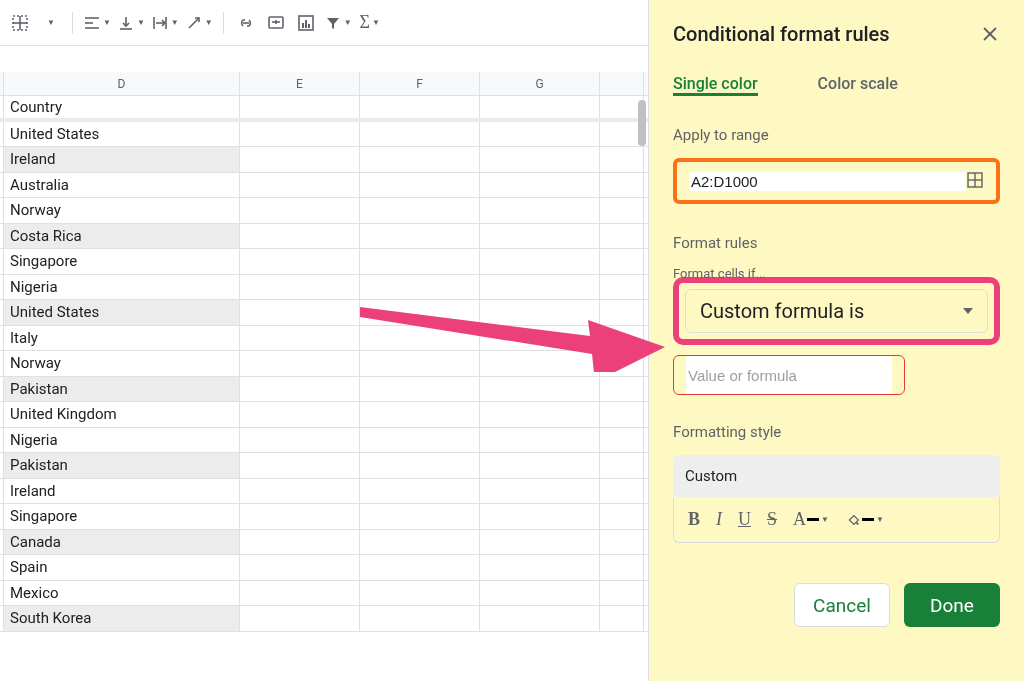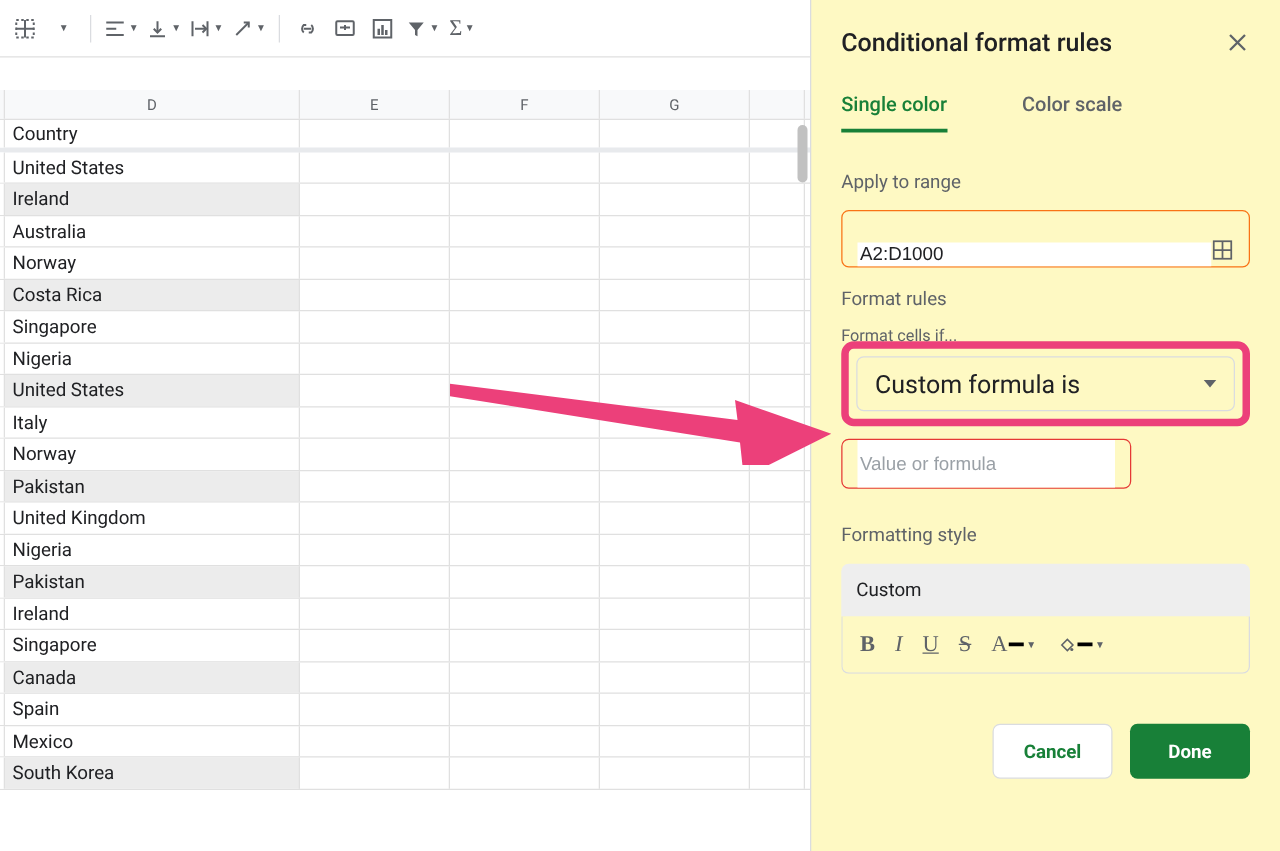--- a/index.html
+++ b/index.html
@@ -138,42 +138,41 @@
 
   .tabs {
     display: flex;
     margin-bottom: 30px;
     gap: 60px;
   }
   .tab {
     font-size: 16px;
     font-weight: 500;
     color: #5f6368;
-    padding-bottom: 10px;
     cursor: pointer;
   }
   .tab.active {
     color: #188038;
     border-bottom: 3px solid #188038;
   }
 
   .label {
     font-size: 15px;
     color: #5f6368;
     margin-bottom: 14px;
   }
 
   .range-input {
     display: flex;
-    align-items: flex-end;
+    align-items: center;
     height: 46px;
-    border: 1px solid #f97316;
+    border: 4px solid #f97316;
     border-radius: 6px;
     padding: 0 12px;
-    margin-bottom: 16px;
+    margin-bottom: 30px;
   }
   .range-input input {
     flex: 1;
     border: none;
     outline: none;
     font-size: 15px;
     color: #202124;
   }
   .grid-ico { color:#5f6368; }
 
@@ -247,22 +246,22 @@
     gap: 14px;
     margin-top: 40px;
   }
   .btn {
     height: 44px;
     min-width: 96px;
     border-radius: 6px;
     display: flex;
     align-items: center;
     justify-content: center;
-    font-size: 15px;
-    font-weight: 700;
+    font-size: 19px;
+    font-weight: 400;
     cursor: pointer;
   }
   .btn-cancel {
     color: #188038;
     border: 1px solid #dadce0;
     background: #fff;
   }
   .btn-done {
     background: #188038;
     color: #fff;

